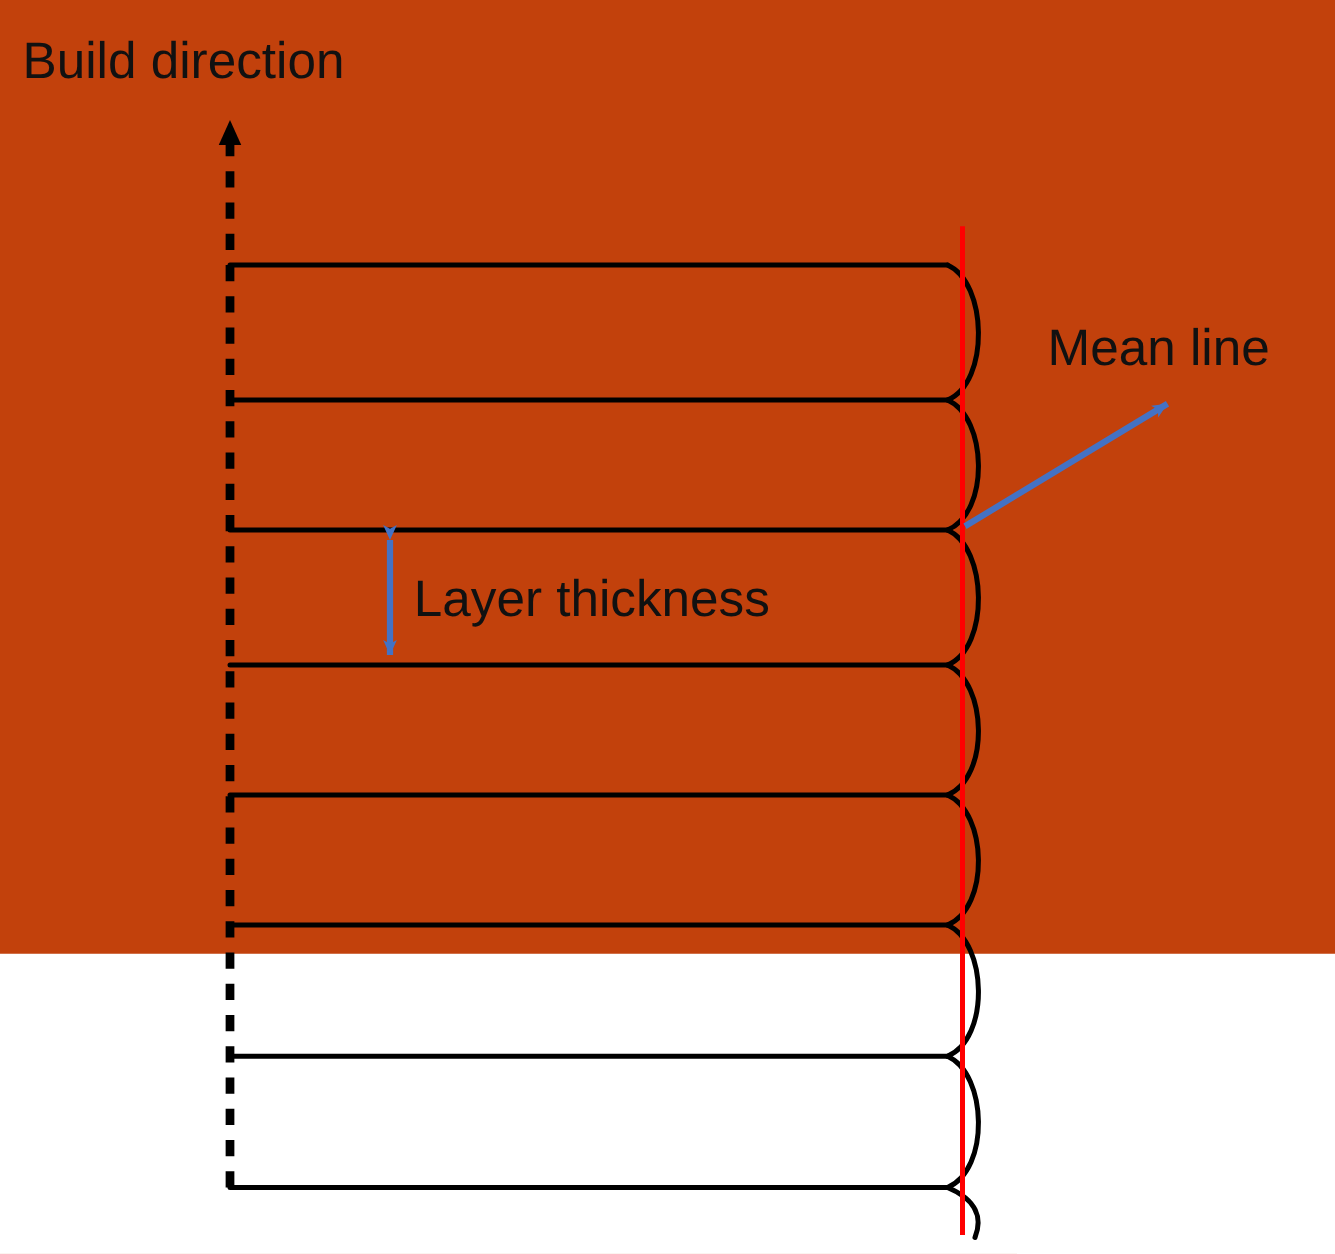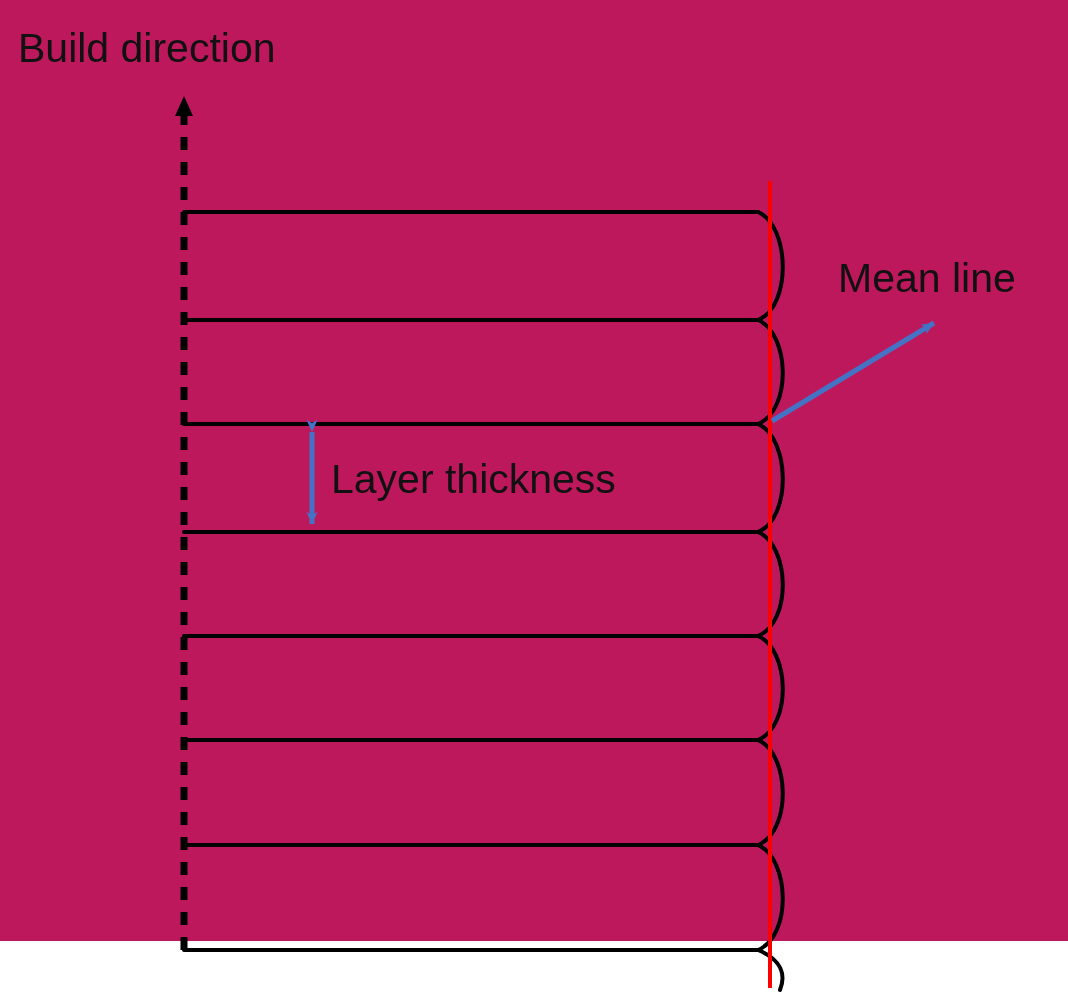--- a/index.html
+++ b/index.html
@@ -10,22 +10,22 @@
   }
   body {
     width: 1068px;
     height: 1003px;
     font-family: "Liberation Sans", sans-serif;
     overflow: hidden;
   }
   #diagram-root {
     position: relative;
     width: 1068px;
-    height: 941px;
-    background: #be185d;
+    height: 763px;
+    background: #c2410c;
   }
   #diagram-svg {
     position: absolute;
     left: 0;
     top: 0;
     width: 1068px;
     height: 1003px;
     display: block;
   }
   .diagram-label {

